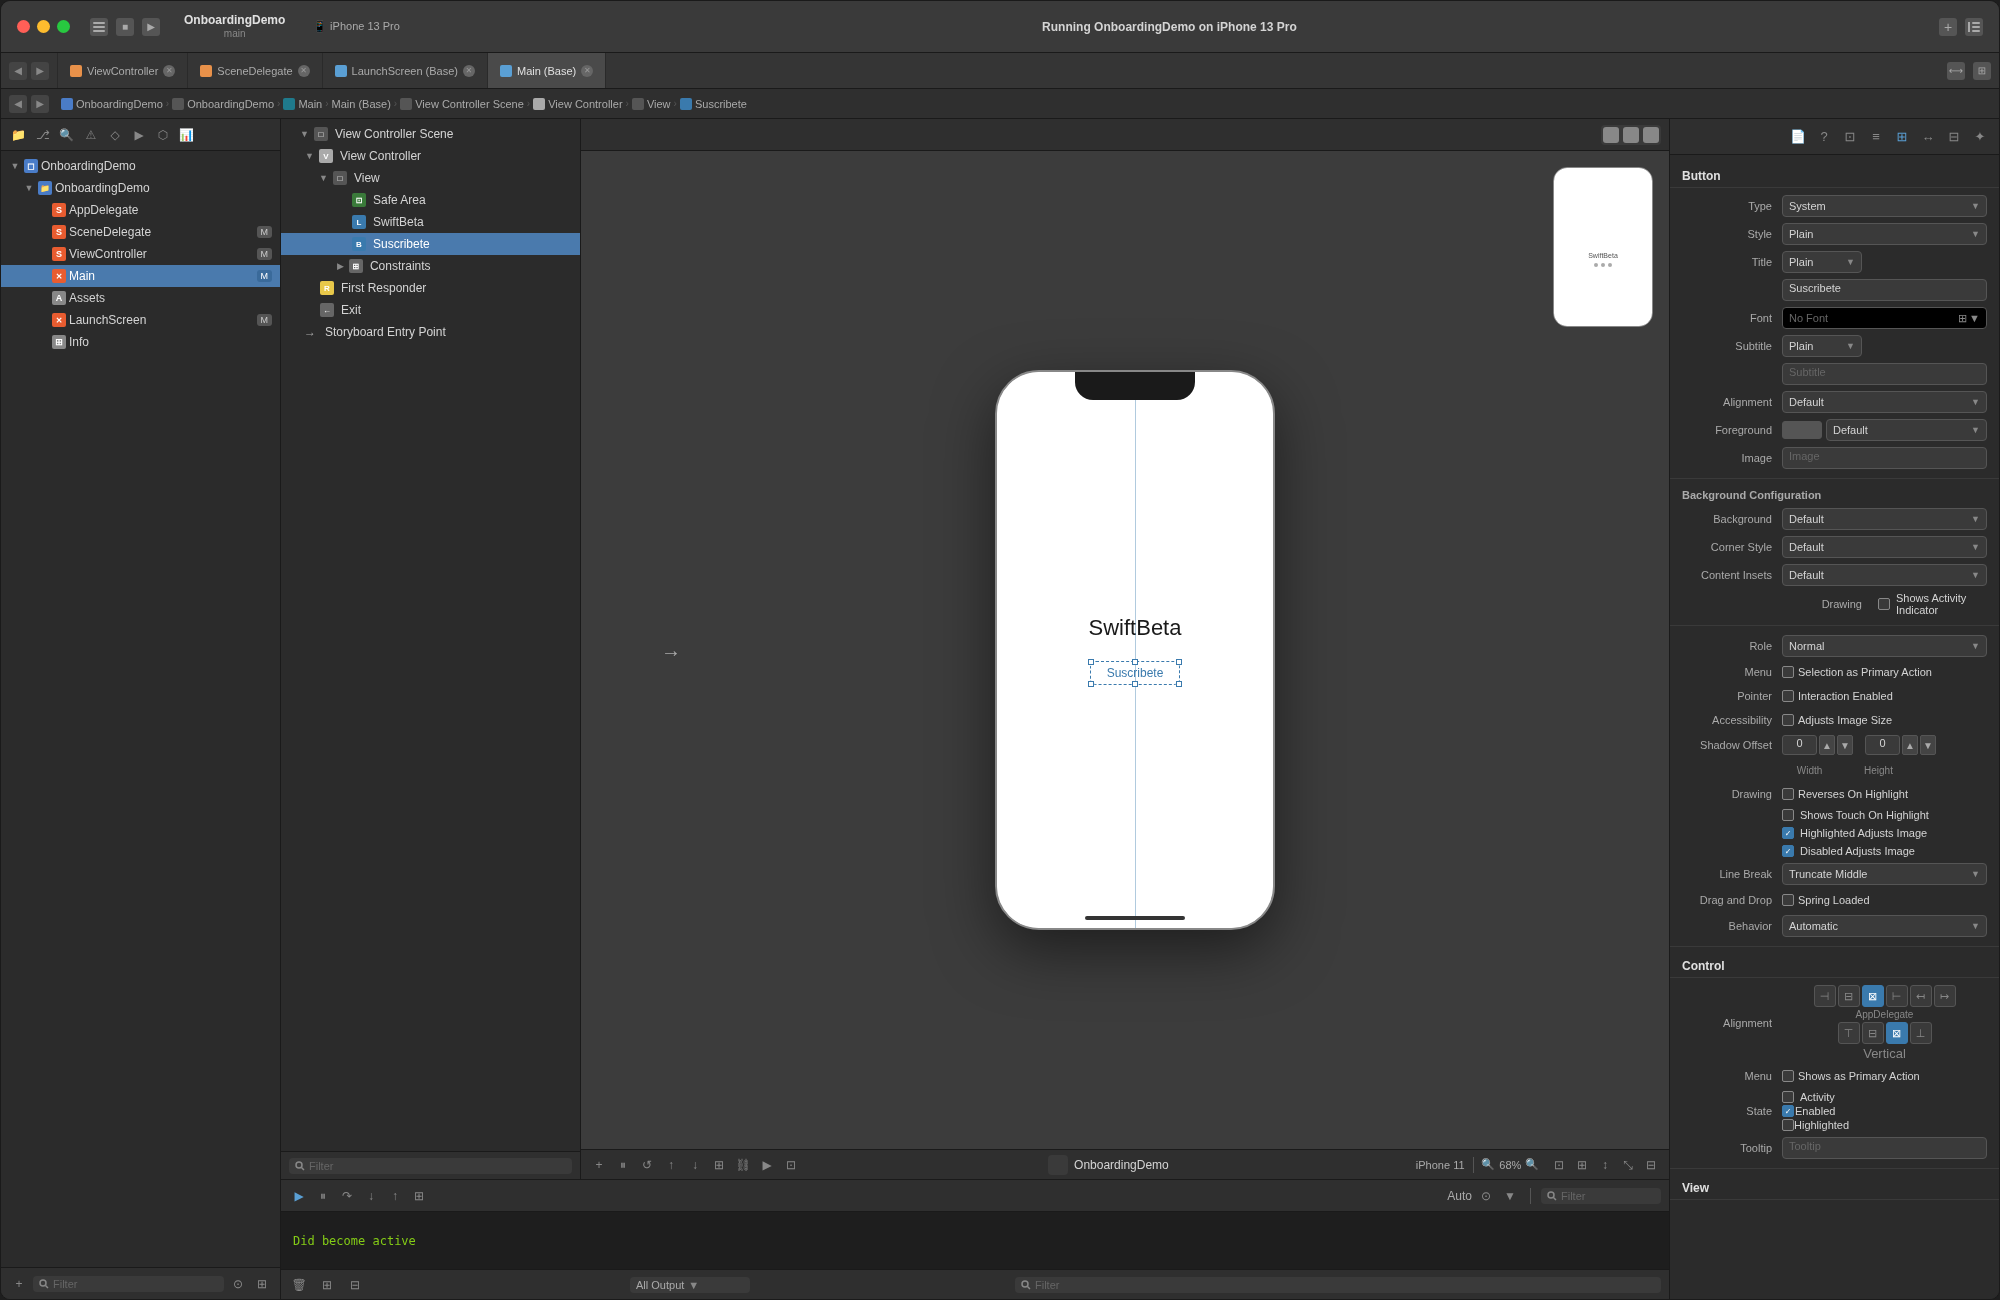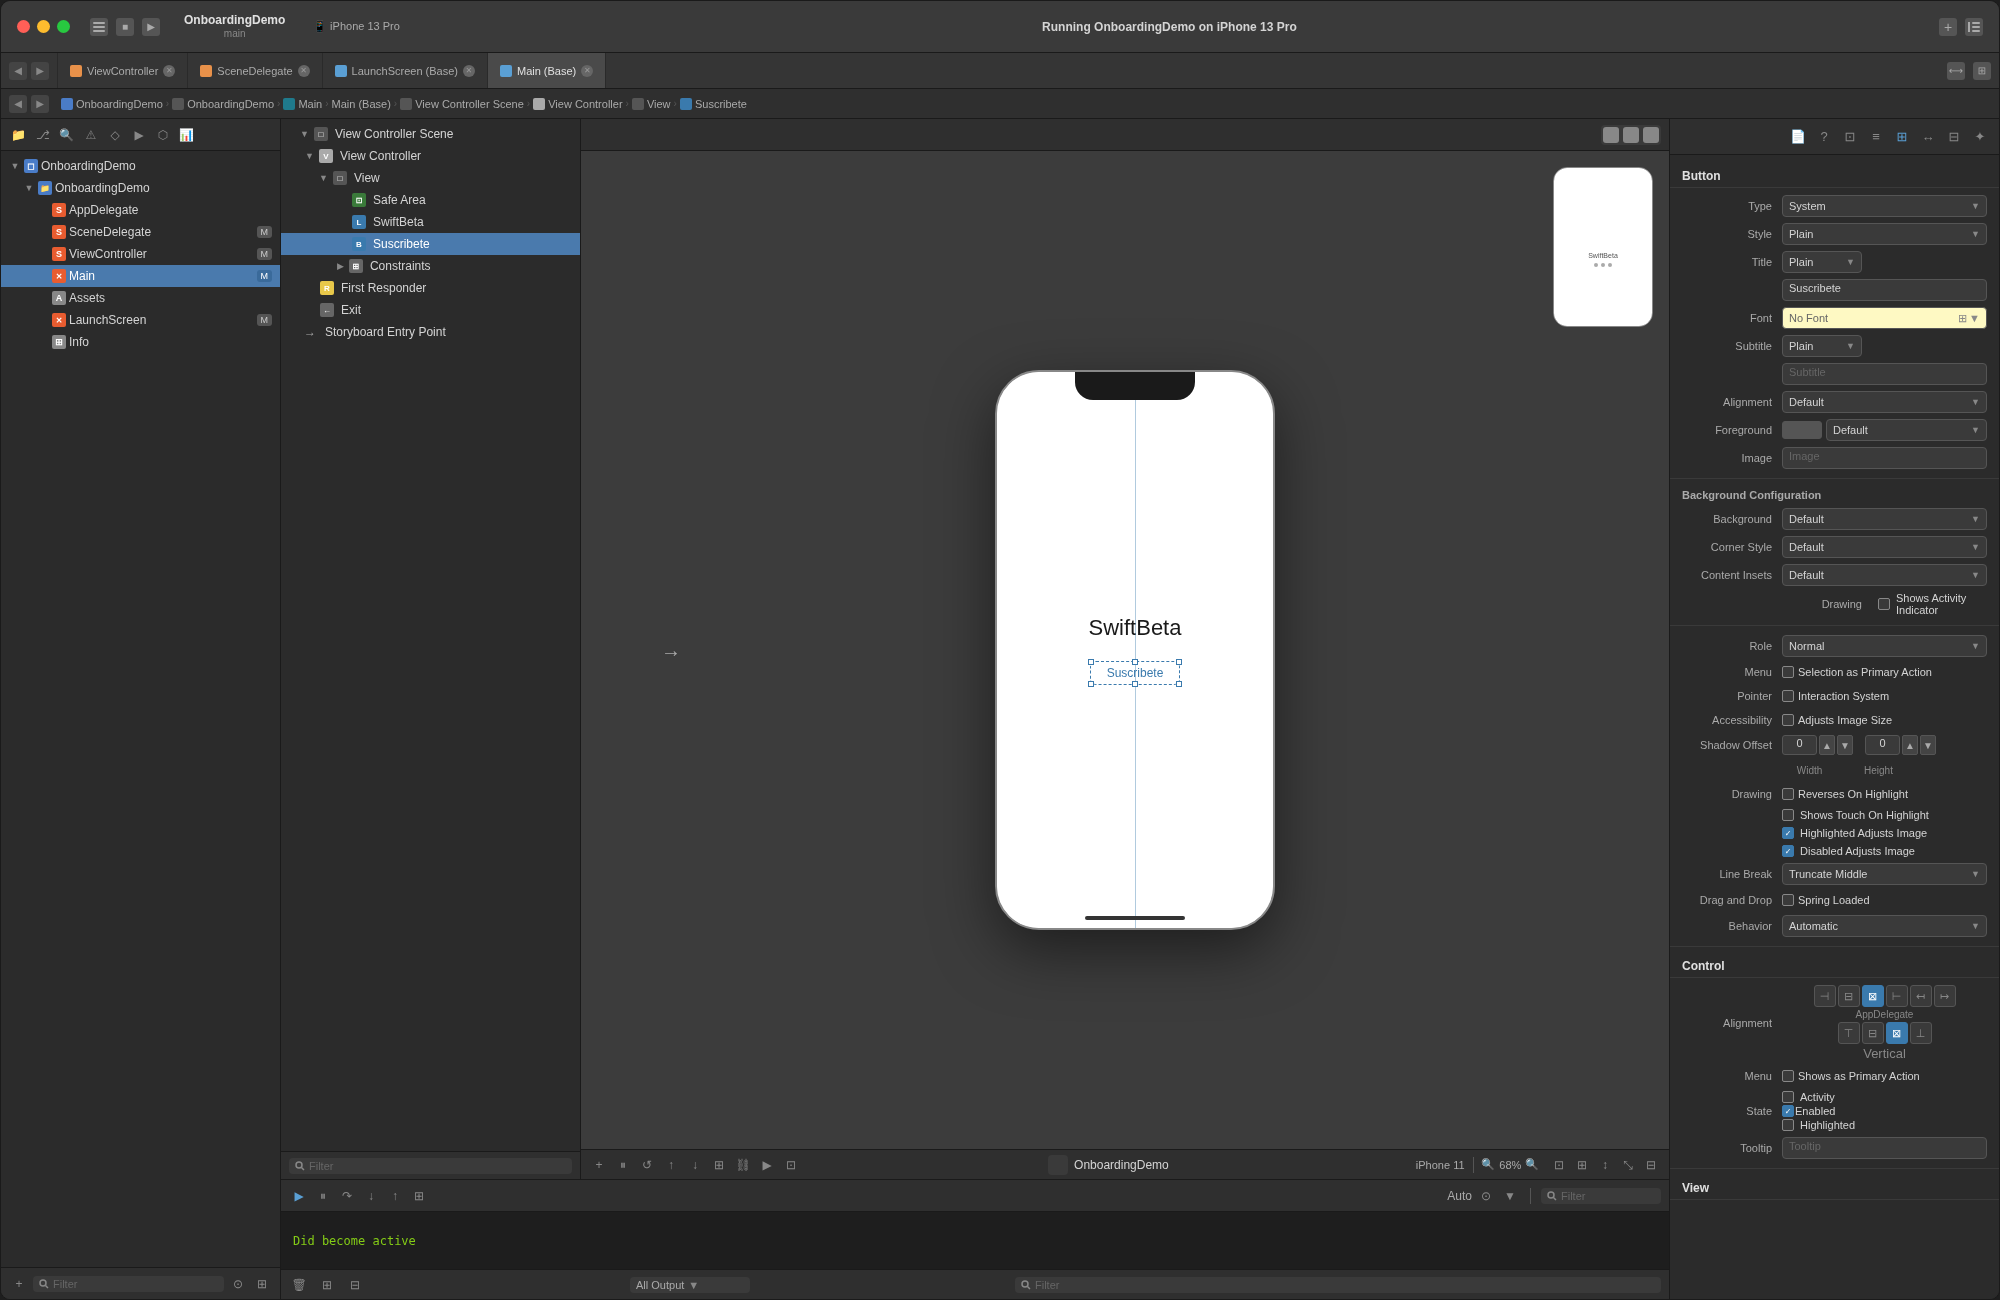--- a/index.html
+++ b/index.html
@@ -773,21 +773,21 @@
     .font-label {
       width: 100px;
       font-size: 11px;
       color: #aaa;
       text-align: right;
       padding-right: 10px;
     }
 
     .font-control {
       flex: 1;
-      background: #fef9c3;
+      background: #000000;
       border: 1px solid #555;
       border-radius: 4px;
       color: #d4d4d4;
       font-size: 11px;
       padding: 2px 6px;
       height: 22px;
       display: flex;
       align-items: center;
     }
 
@@ -1457,21 +1457,21 @@
           <div class="attr-value">
             <div class="checkbox"></div>
             <span>Selection as Primary Action</span>
           </div>
         </div>
 
         <div class="attr-row">
           <div class="attr-label">Pointer</div>
           <div class="attr-value">
             <div class="checkbox"></div>
-            <span>Interaction System</span>
+            <span>Interaction Enabled</span>
           </div>
         </div>
 
         <div class="attr-row">
           <div class="attr-label">Accessibility</div>
           <div class="attr-value">
             <div class="checkbox"></div>
             <span>Adjusts Image Size</span>
           </div>
         </div>
@@ -1599,21 +1599,21 @@
           <div class="attr-label">State</div>
           <div class="attr-value" style="flex-direction:column;align-items:flex-start;gap:2px;">
             <div style="display:flex;align-items:center;gap:6px;">
               <div class="checkbox"></div>
               <span>Activity</span>
             </div>
             <div style="display:flex;align-items:center;gap:1px;">
               <div class="checkbox checked"></div>
               <span>Enabled</span>
             </div>
-            <div style="display:flex;align-items:center;gap:6px;">
+            <div style="display:flex;align-items:center;">
               <div class="checkbox"></div>
               <span>Highlighted</span>
             </div>
           </div>
         </div>
 
         <div class="attr-row">
           <div class="attr-label">Tooltip</div>
           <div class="attr-value">
             <div class="text-input-placeholder">

